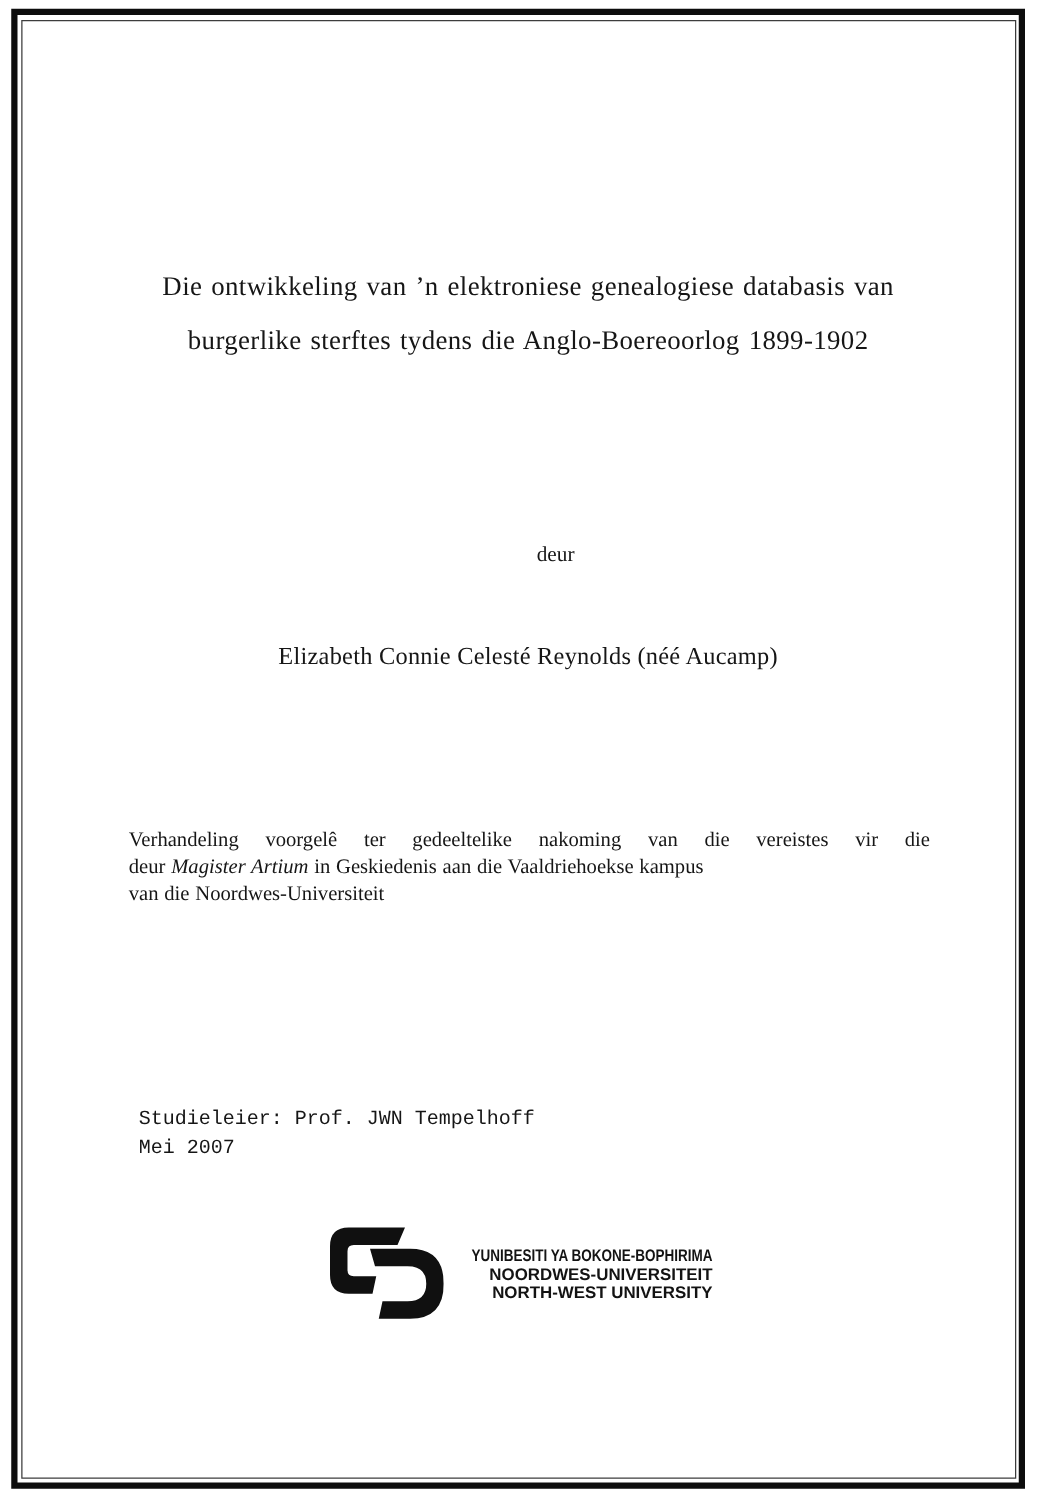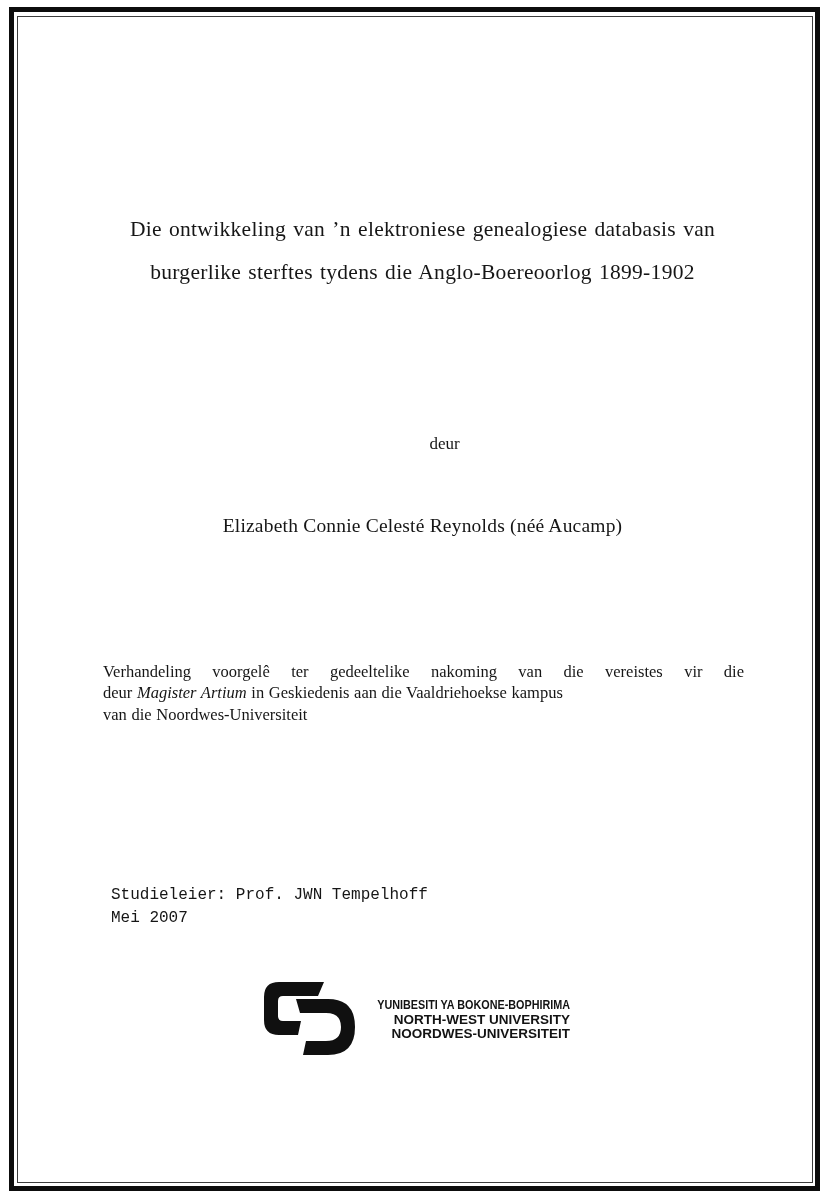--- a/index.html
+++ b/index.html
@@ -110,18 +110,18 @@
     <div>Mei 2007</div>
   </div>
 
   <div class="logo">
     <svg width="97" height="78" viewBox="0 0 97 78" aria-hidden="true">
       <path d="M 66 4 H 21 Q 6 4 6 19 V 42 Q 6 57 21 57 H 40 L 43 43 H 25 Q 20 43 20 38 V 23 Q 20 18 25 18 H 60 Z" fill="#101010"></path>
       <path d="M 38 21 H 70 Q 97 21 97 49 Q 97 77 70 77 H 45 L 48 63 H 68 Q 83 63 83 49 Q 83 35 68 35 H 42 Z" fill="#101010"></path>
     </svg>
     <div class="logo-text">
       <div><span class="condensed">YUNIBESITI YA BOKONE-BOPHIRIMA</span></div>
+      <div>NOORDWES-UNIVERSITEIT</div>
       <div>NORTH-WEST UNIVERSITY</div>
-      <div>NOORDWES-UNIVERSITEIT</div>
     </div>
   </div>
 
 </div>
 
 </body></html>

